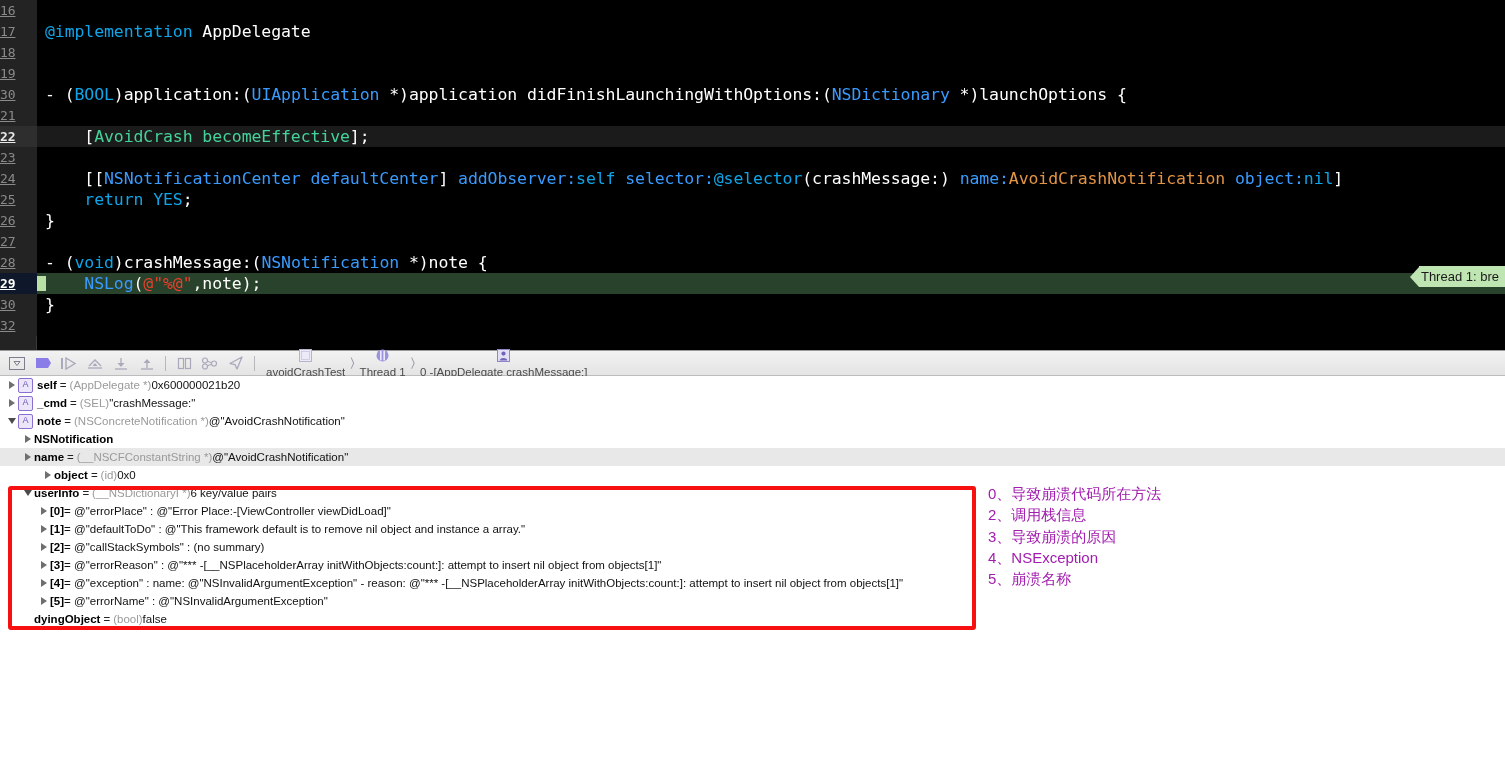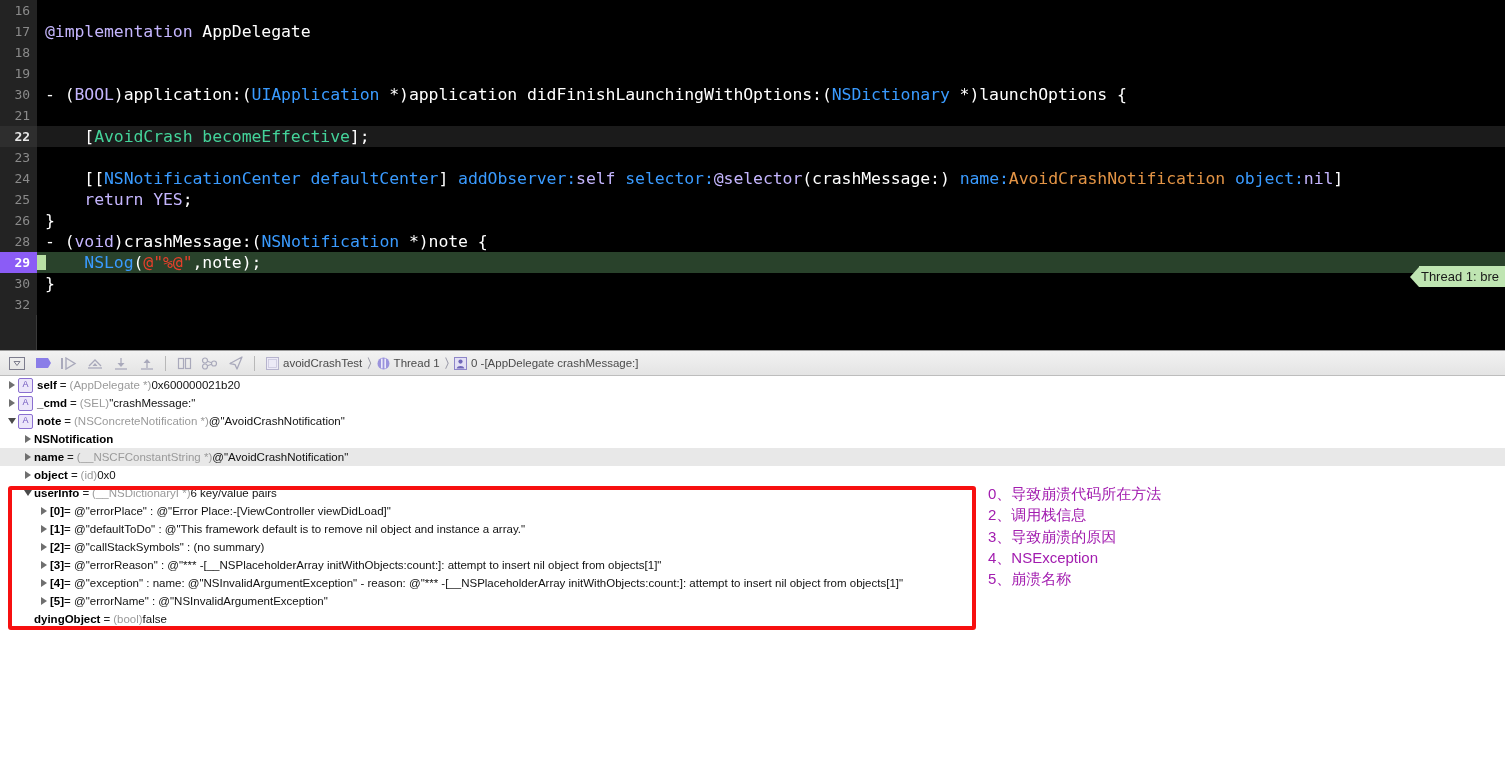--- a/index.html
+++ b/index.html
@@ -39,60 +39,61 @@
     white-space: pre;
     font-family: "DejaVu Sans Mono", "Liberation Mono", monospace;
     font-size: 16.5px;
     color: #ffffff;
     letter-spacing: -0.1px;
   }
   .code-line .ln {
     position: absolute;
     left: 0; top: 0;
     width: 30px;
-    text-align: right;
+    text-align: left;
     font-size: 13px;
     font-family: "DejaVu Sans Mono", "Liberation Mono", monospace;
     color: #8a8a8a;
     background: #232323;
     height: 21px;
     line-height: 21px;
     z-index: 4;
     padding-right: 7px;
+    text-decoration: underline;
   }
   .code-line .src {
     display: block;
     padding-left: 45px;
     height: 21px;
   }
   .code-line.hl-soft { background: #1b1b1b; }
   .code-line.hl-soft .ln { background: #2e2e2e; color: #e8e8e8; font-weight: bold; }
   .code-line.hl-exec { background: #29422b; }
   .code-line.hl-exec .ln {
-    background: #8b5cf6;
+    background: #0f172a;
     color: #ffffff;
     font-weight: bold;
   }
   .exec-arrow {
     position: absolute;
     left: 37px; top: 3px;
     width: 0; height: 0;
     border-top: 7.5px solid transparent;
     border-bottom: 7.5px solid transparent;
     border-left: 9px solid #b9e0a5;
     z-index: 5;
   }
   .exec-arrow::before {
     content: "";
     position: absolute;
     left: -9px; top: -7.5px;
     width: 9px; height: 15px;
     background: #b9e0a5;
   }
-  .k-pink    { color: #c4b5fd; }
+  .k-pink    { color: #0ea5e9; }
   .k-type    { color: #3a9bff; }
   .k-green   { color: #44d39a; }
   .k-orange  { color: #e39445; }
   .k-red     { color: #e8402b; }
   .k-plain   { color: #ffffff; }
 
   
   #thread-bubble {
     position: absolute;
     right: 0;
@@ -154,20 +155,21 @@
     margin-left: 2px;
     color: #4a4a4a;
     font-size: 11.5px;
     white-space: nowrap;
   }
   #breadcrumb .crumb {
     display: flex;
     align-items: center;
     gap: 4px;
     padding: 0 4px;
+    flex-direction: column;
   }
   #breadcrumb .chev {
     color: #9a9aa8;
     font-size: 13px;
     padding: 0 1px;
   }
   .crumb-ico {
     width: 13px; height: 13px;
     display: inline-flex;
     align-items: center;
@@ -262,20 +264,21 @@
       <div class="code-line"><span class="ln">17</span><span class="src"><span class="k-pink">@implementation</span><span class="k-plain"> AppDelegate</span></span></div>
       <div class="code-line"><span class="ln">18</span><span class="src"></span></div>
       <div class="code-line"><span class="ln">19</span><span class="src"></span></div>
       <div class="code-line"><span class="ln">30</span><span class="src"><span class="k-plain">- (</span><span class="k-pink">BOOL</span><span class="k-plain">)application:(</span><span class="k-type">UIApplication</span><span class="k-plain"> *)application didFinishLaunchingWithOptions:(</span><span class="k-type">NSDictionary</span><span class="k-plain"> *)launchOptions {</span></span></div>
       <div class="code-line"><span class="ln">21</span><span class="src"></span></div>
       <div class="code-line hl-soft"><span class="ln">22</span><span class="src"><span class="k-plain">    [</span><span class="k-green">AvoidCrash becomeEffective</span><span class="k-plain">];</span></span></div>
       <div class="code-line"><span class="ln">23</span><span class="src"></span></div>
       <div class="code-line"><span class="ln">24</span><span class="src"><span class="k-plain">    [[</span><span class="k-type">NSNotificationCenter defaultCenter</span><span class="k-plain">] </span><span class="k-type">addObserver:</span><span class="k-pink">self</span><span class="k-plain"> </span><span class="k-type">selector:</span><span class="k-pink">@selector</span><span class="k-plain">(crashMessage:) </span><span class="k-type">name:</span><span class="k-orange">AvoidCrashNotification</span><span class="k-plain"> </span><span class="k-type">object:</span><span class="k-pink">nil</span><span class="k-plain">]</span></span></div>
       <div class="code-line"><span class="ln">25</span><span class="src"><span class="k-plain">    </span><span class="k-pink">return</span><span class="k-plain"> </span><span class="k-pink">YES</span><span class="k-plain">;</span></span></div>
       <div class="code-line"><span class="ln">26</span><span class="src"><span class="k-plain">}</span></span></div>
+      <div class="code-line"><span class="ln">27</span><span class="src"></span></div>
       <div class="code-line"><span class="ln">28</span><span class="src"><span class="k-plain">- (</span><span class="k-pink">void</span><span class="k-plain">)crashMessage:(</span><span class="k-type">NSNotification</span><span class="k-plain"> *)note {</span></span></div>
       <div class="code-line hl-exec"><span class="ln">29</span><span class="exec-arrow"></span><span class="src"><span class="k-plain">    </span><span class="k-type">NSLog</span><span class="k-plain">(</span><span class="k-red">@"%@"</span><span class="k-plain">,note);</span></span></div>
       <div class="code-line"><span class="ln">30</span><span class="src"><span class="k-plain">}</span></span></div>
       <div class="code-line"><span class="ln">32</span><span class="src"></span></div>
     </div>
   <div id="thread-bubble">
     <div class="tail"></div>
     <div class="body">Thread 1: bre</div>
   </div>
 </div>
@@ -439,21 +442,21 @@
           <span class="disc">
             <span class="tri-r"></span>
           </span>
           <span class="vname">name</span>
           <span class="veq">=</span>
           <span class="vtype"> (__NSCFConstantString *) </span>
           <span class="vval">@"AvoidCrashNotification"</span>
         </div>
       </div>
       <div class="var-row">
-        <div class="var-inner" style="padding-left: 22px;">
+        <div class="var-inner" style="padding-left: 22px; margin-left: 20px;">
           <span class="disc">
             <span class="tri-r"></span>
           </span>
           <span class="vname">object</span>
           <span class="veq">=</span>
           <span class="vtype"> (id) </span>
           <span class="vval">0x0</span>
         </div>
       </div>
       <div class="var-row">

